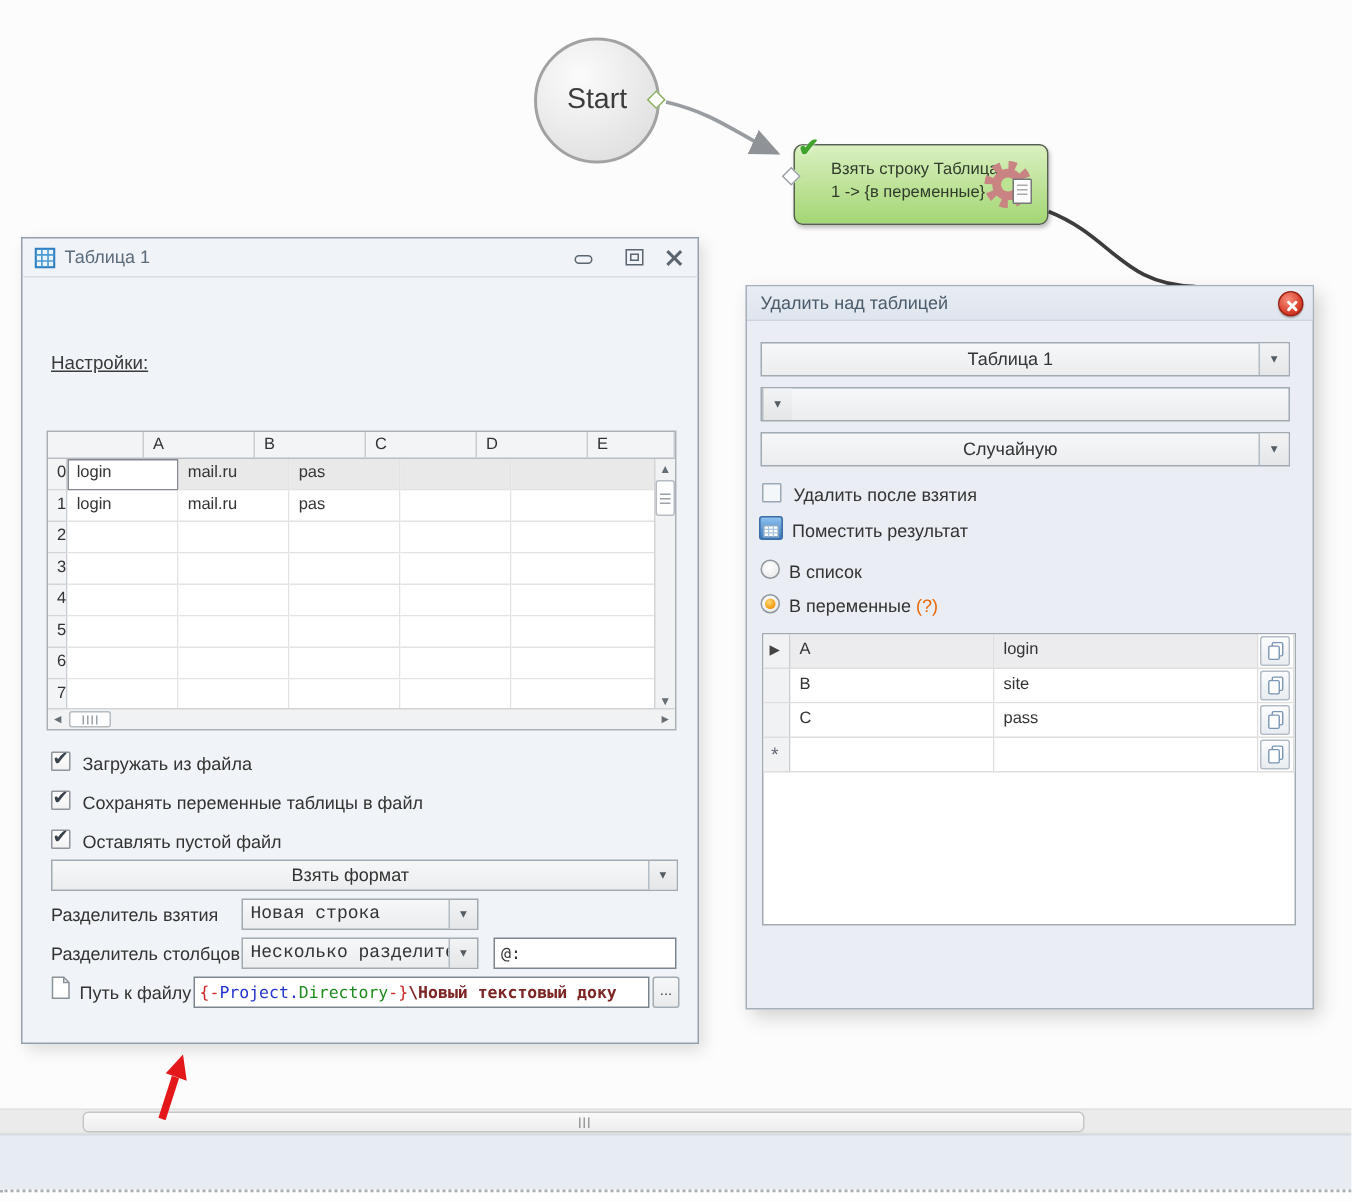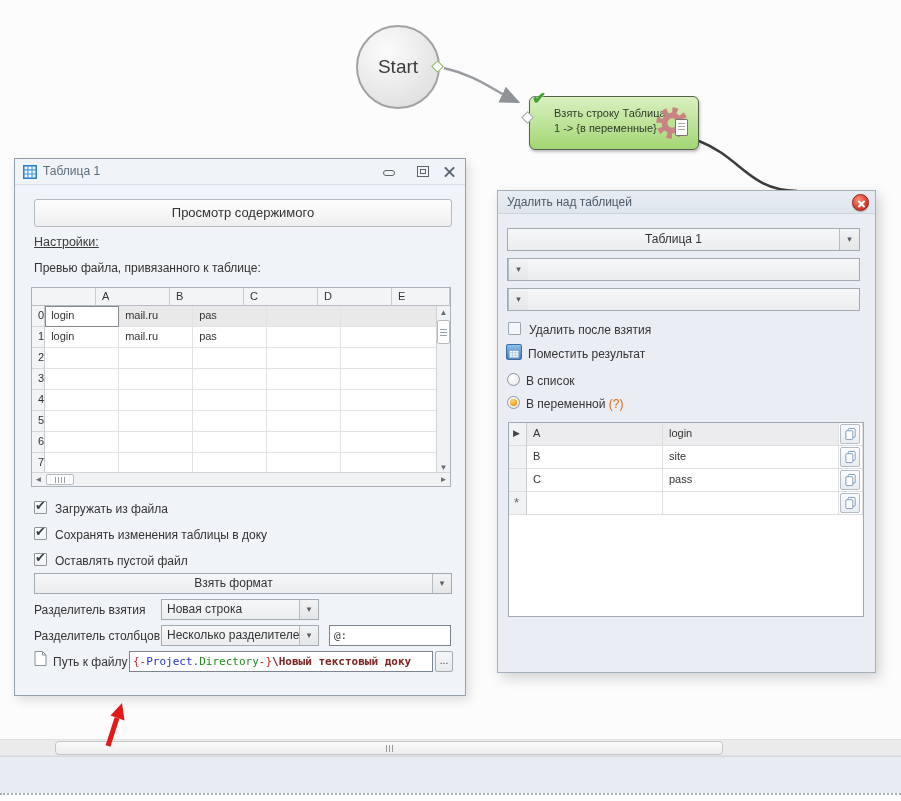--- a/index.html
+++ b/index.html
@@ -47,21 +47,21 @@
     position:absolute; right:10px; top:22px; width:13px; height:17px;
     background:#fdfdfd; border:1px solid #777; border-radius:1px;
   }
   .block-doc::before { content:""; position:absolute; left:2px; top:3px; width:7px; height:1px; background:#aaa; box-shadow:0 3px 0 #aaa, 0 6px 0 #aaa; }
 
   
   .dd { position:absolute; height:21px; background:linear-gradient(#f6f7f8,#ebedef);
         border:1px solid #a2aab2; display:flex; }
   .dd .dd-text { flex:1; line-height:19px; overflow:hidden; white-space:nowrap; }
   .dd .dd-text.center { text-align:center; }
-  .dd .dd-text.left { padding-left:5px; }
+  .dd .dd-text.left { padding-left:5px;font-family:Liberation Mono, monospace; }
   .dd .dd-btn { width:19px; border-left:1px solid #b4bcc4; text-align:center;
         line-height:19px; font-size:9px; color:#545c64; background:linear-gradient(#f2f3f4,#e4e6e8); }
   .cb-box { position:absolute; width:13px; height:13px; background:linear-gradient(#ffffff,#f2f2f2);
         border:1px solid #8f969e; border-radius:1px; }
   .cb-box .ck { position:absolute; left:0px; top:-4px; font-size:13px; color:#38424c; }
   .cb-label, .lbl { position:absolute; white-space:nowrap; color:#333; }
   .radio { position:absolute; width:13px; height:13px; border-radius:50%;
         border:1px solid #8f969e; background:radial-gradient(circle at 40% 35%, #ffffff, #e4e4e4); }
   .radio .dot { position:absolute; left:2px; top:2px; width:7px; height:7px; border-radius:50%;
         background:radial-gradient(circle at 40% 35%, #ffd878, #ef9400 75%); }
@@ -218,23 +218,21 @@
       </div>
     <div class="wbtn" style="left:400px">
         <i class="glyph-max"></i>
       </div>
     <div class="wbtn" style="left:426px">
       <i class="glyph-x"></i>
         <i class="glyph-x glyph-x2"></i>
     </div>
   </div>
 
-  <div class="view-btn">Просмотр содержимого</div>
   <a class="settings-link">Настройки:</a>
-  <div class="preview-lbl">Превью файла, привязанного к таблице:</div>
 
   <div class="lgrid">
     <div class="lg-hdr">
       <div class="c-rh"></div>
       <div class="c-n">A</div>
       <div class="c-n">B</div>
       <div class="c-n">C</div>
       <div class="c-n">D</div>
       <div class="c-e">E</div>
     </div>
@@ -326,21 +324,21 @@
   </div>
 
   <div class="cb-box" style="left:19px; top:342px">
     <span class="ck">✔</span>
   </div>
   <span class="cb-label" style="left:40px; top:343px">Загружать из файла</span>
 
   <div class="cb-box" style="left:19px; top:368px">
     <span class="ck">✔</span>
   </div>
-  <span class="cb-label" style="left:40px; top:369px">Сохранять изменения таблицы в доку</span>
+  <span class="cb-label" style="left:40px; top:369px">Сохранять переменные таблицы в файл</span>
 
   <div class="cb-box" style="left:19px; top:394px">
     <span class="ck">✔</span>
   </div>
   <span class="cb-label" style="left:40px; top:395px">Оставлять пустой файл</span>
 
   <div class="dd" style="left:19px; top:414px; width:418px">
     <span class="dd-text center">Взять формат</span>
     <span class="dd-btn">▾</span>
   </div>
@@ -377,20 +375,21 @@
     </div>
 
   <div class="dd" style="top:37px">
     <span class="dd-text center">Таблица 1</span>
     <span class="dd-btn">▾</span>
   </div>
   <div class="dd" style="top:67px">
     <span class="dd-btn">▾</span>
   </div>
   <div class="dd" style="top:97px">
+    <span class="dd-text center">Случайную</span>
     <span class="dd-btn">▾</span>
   </div>
 
   <div class="cb-box" style="left:10px; top:131px; background:#f4f7fa; border-color:#9aa8b6"></div>
   <span class="cb-label" style="left:31px; top:132px">Удалить после взятия</span>
 
   <svg class="result-icon" viewBox="0 0 15 15">
     <defs>
         <linearGradient id="bg1" x1="0" y1="0" x2="0" y2="1">
       <stop offset="0" stop-color="#8fc3f0"></stop>
@@ -402,21 +401,21 @@
     <path d="M3 8.3 H12 M3 10.6 H12 M6 6 V13 M9 6 V13" stroke="#a8c4dc" stroke-width="0.8"></path>
   </svg>
   <span class="lbl" style="left:30px; top:156px">Поместить результат</span>
 
   <div class="radio" style="left:9px; top:182px"></div>
   <span class="cb-label" style="left:28px; top:183px">В список</span>
 
   <div class="radio" style="left:9px; top:205px">
       <span class="dot"></span>
     </div>
-  <span class="cb-label" style="left:28px; top:206px"><span>В переменной</span> <span class="help-mark">(?)</span></span>
+  <span class="cb-label" style="left:28px; top:206px"><span>В переменные</span> <span class="help-mark">(?)</span></span>
 
   <div class="rgrid">
 
     <div class="rg-row">
       <div class="rc-mk mk">▶</div>
       <div class="rc-1 selc">A</div>
       <div class="rc-2 selc">login</div>
       <div class="rc-cp">
           <div class="copy-btn">
         <svg width="13" height="14" viewBox="0 0 14 14">

